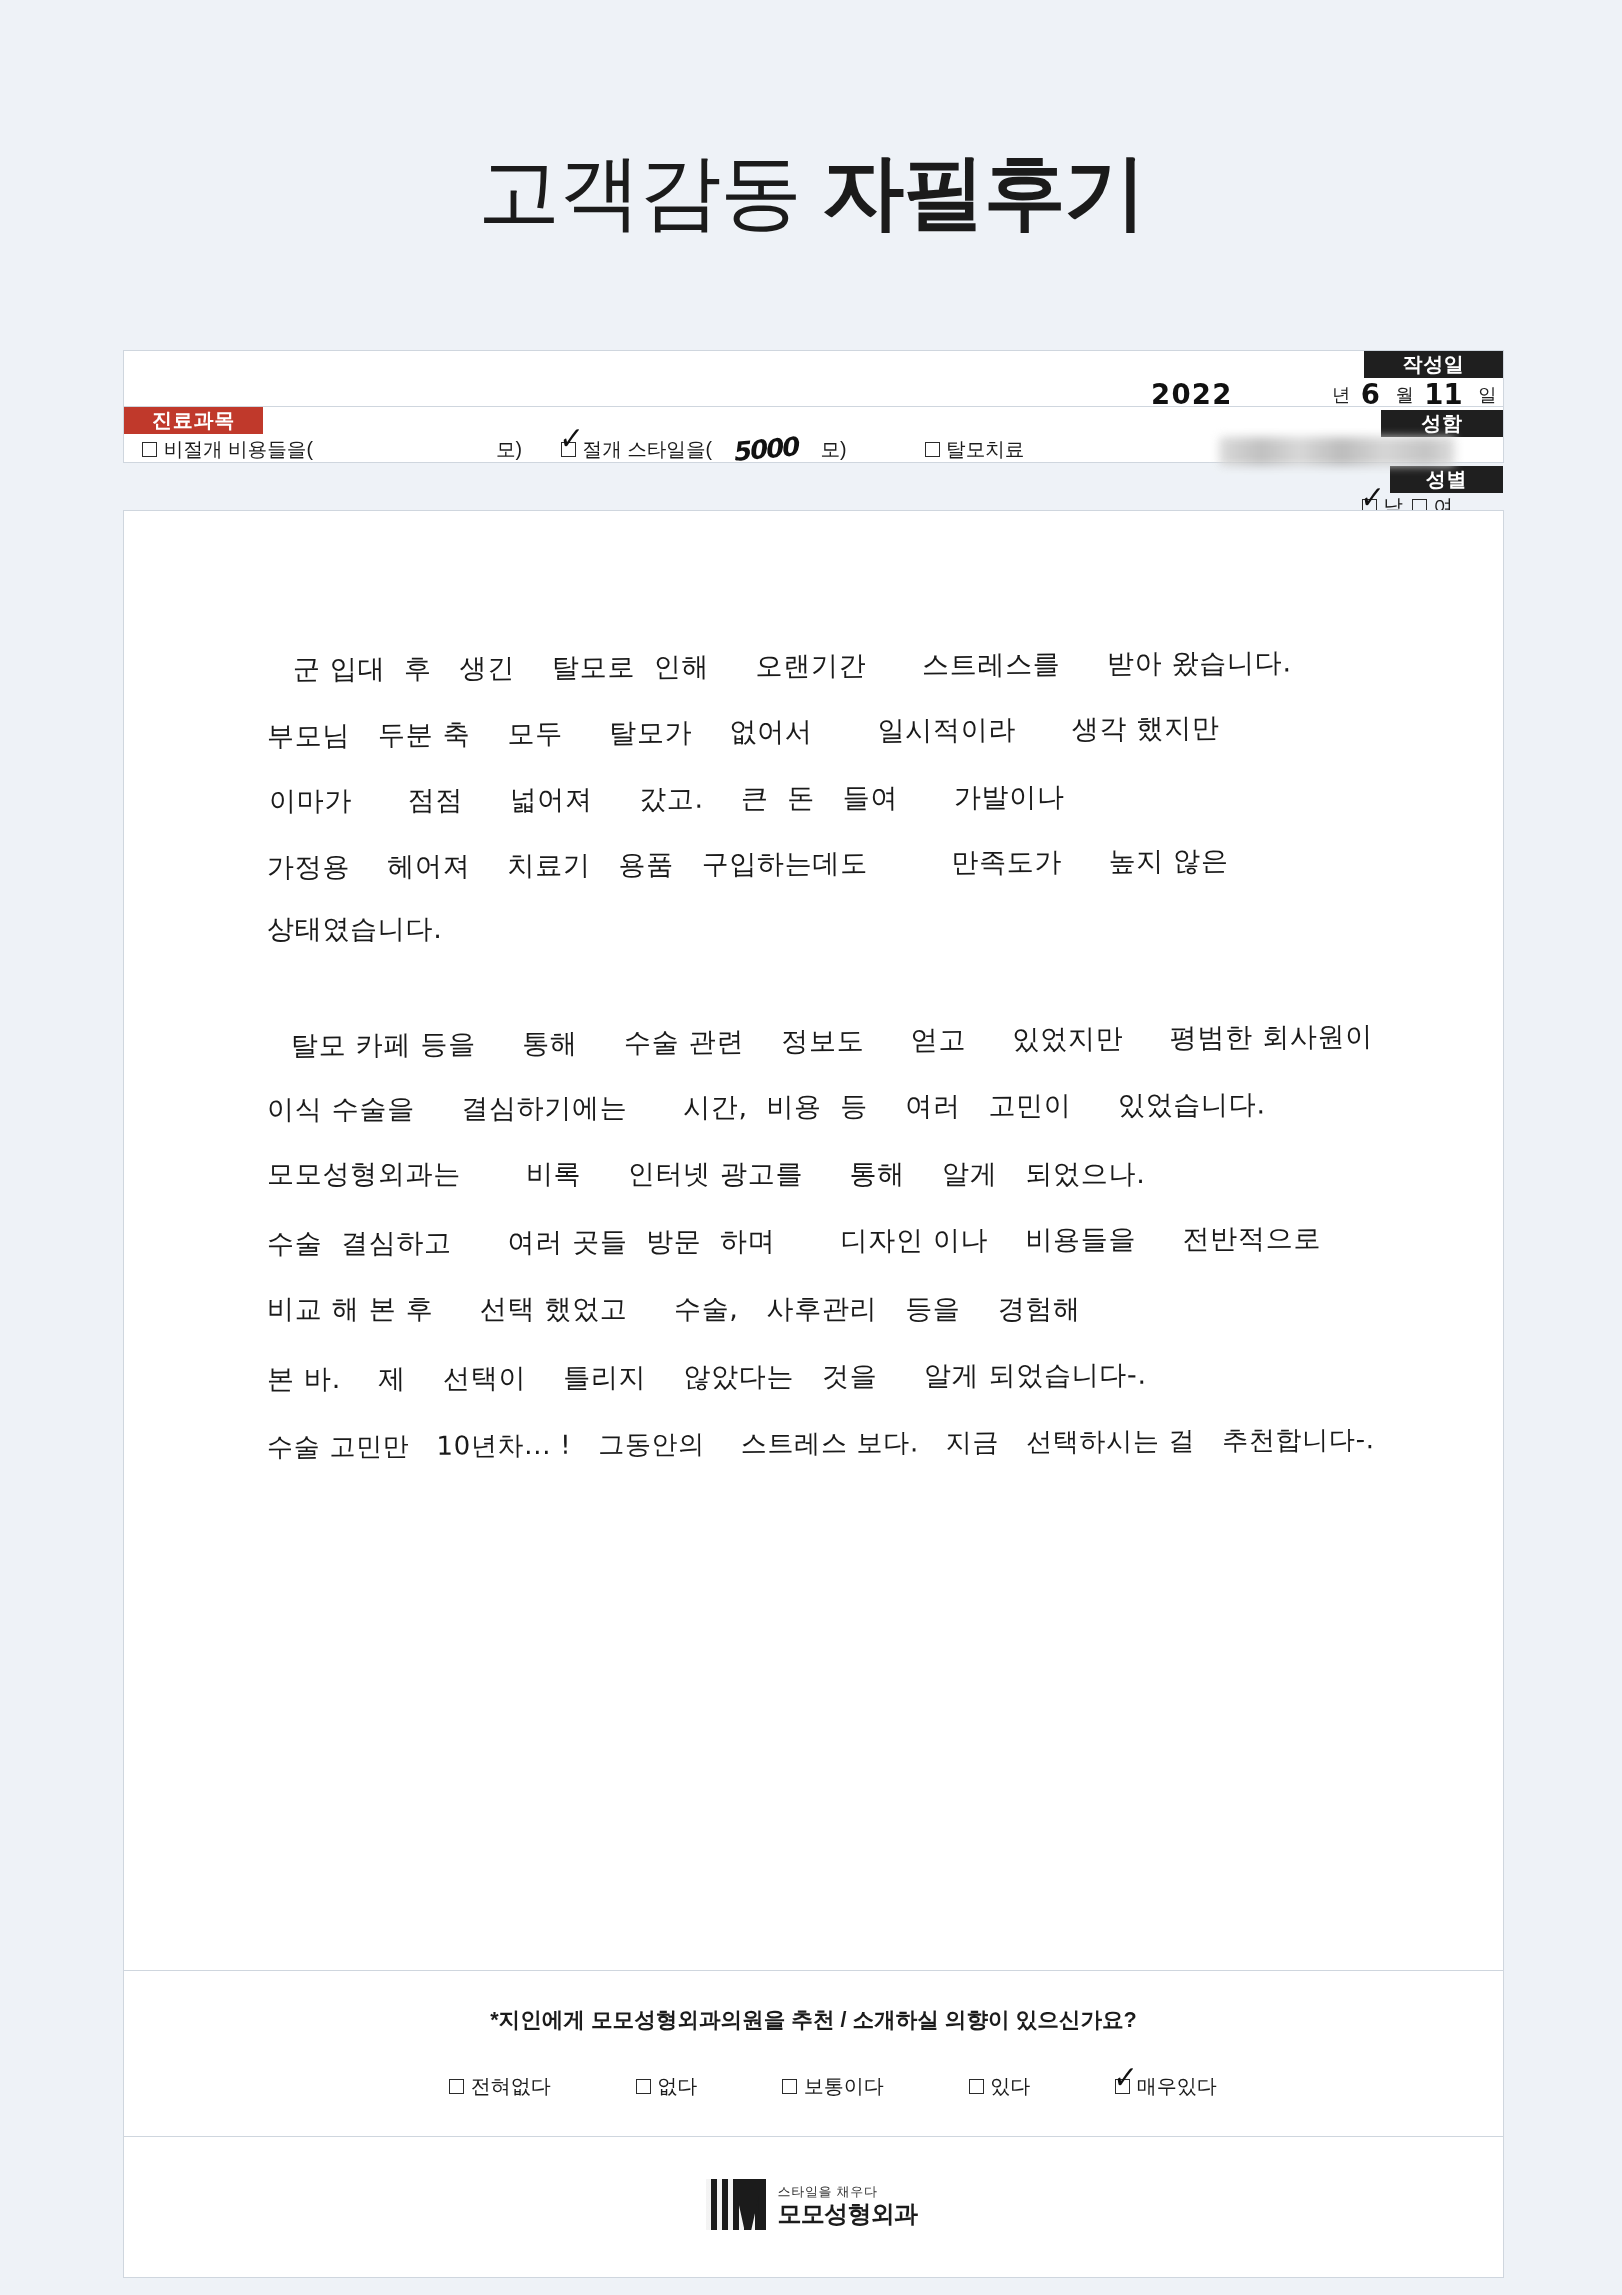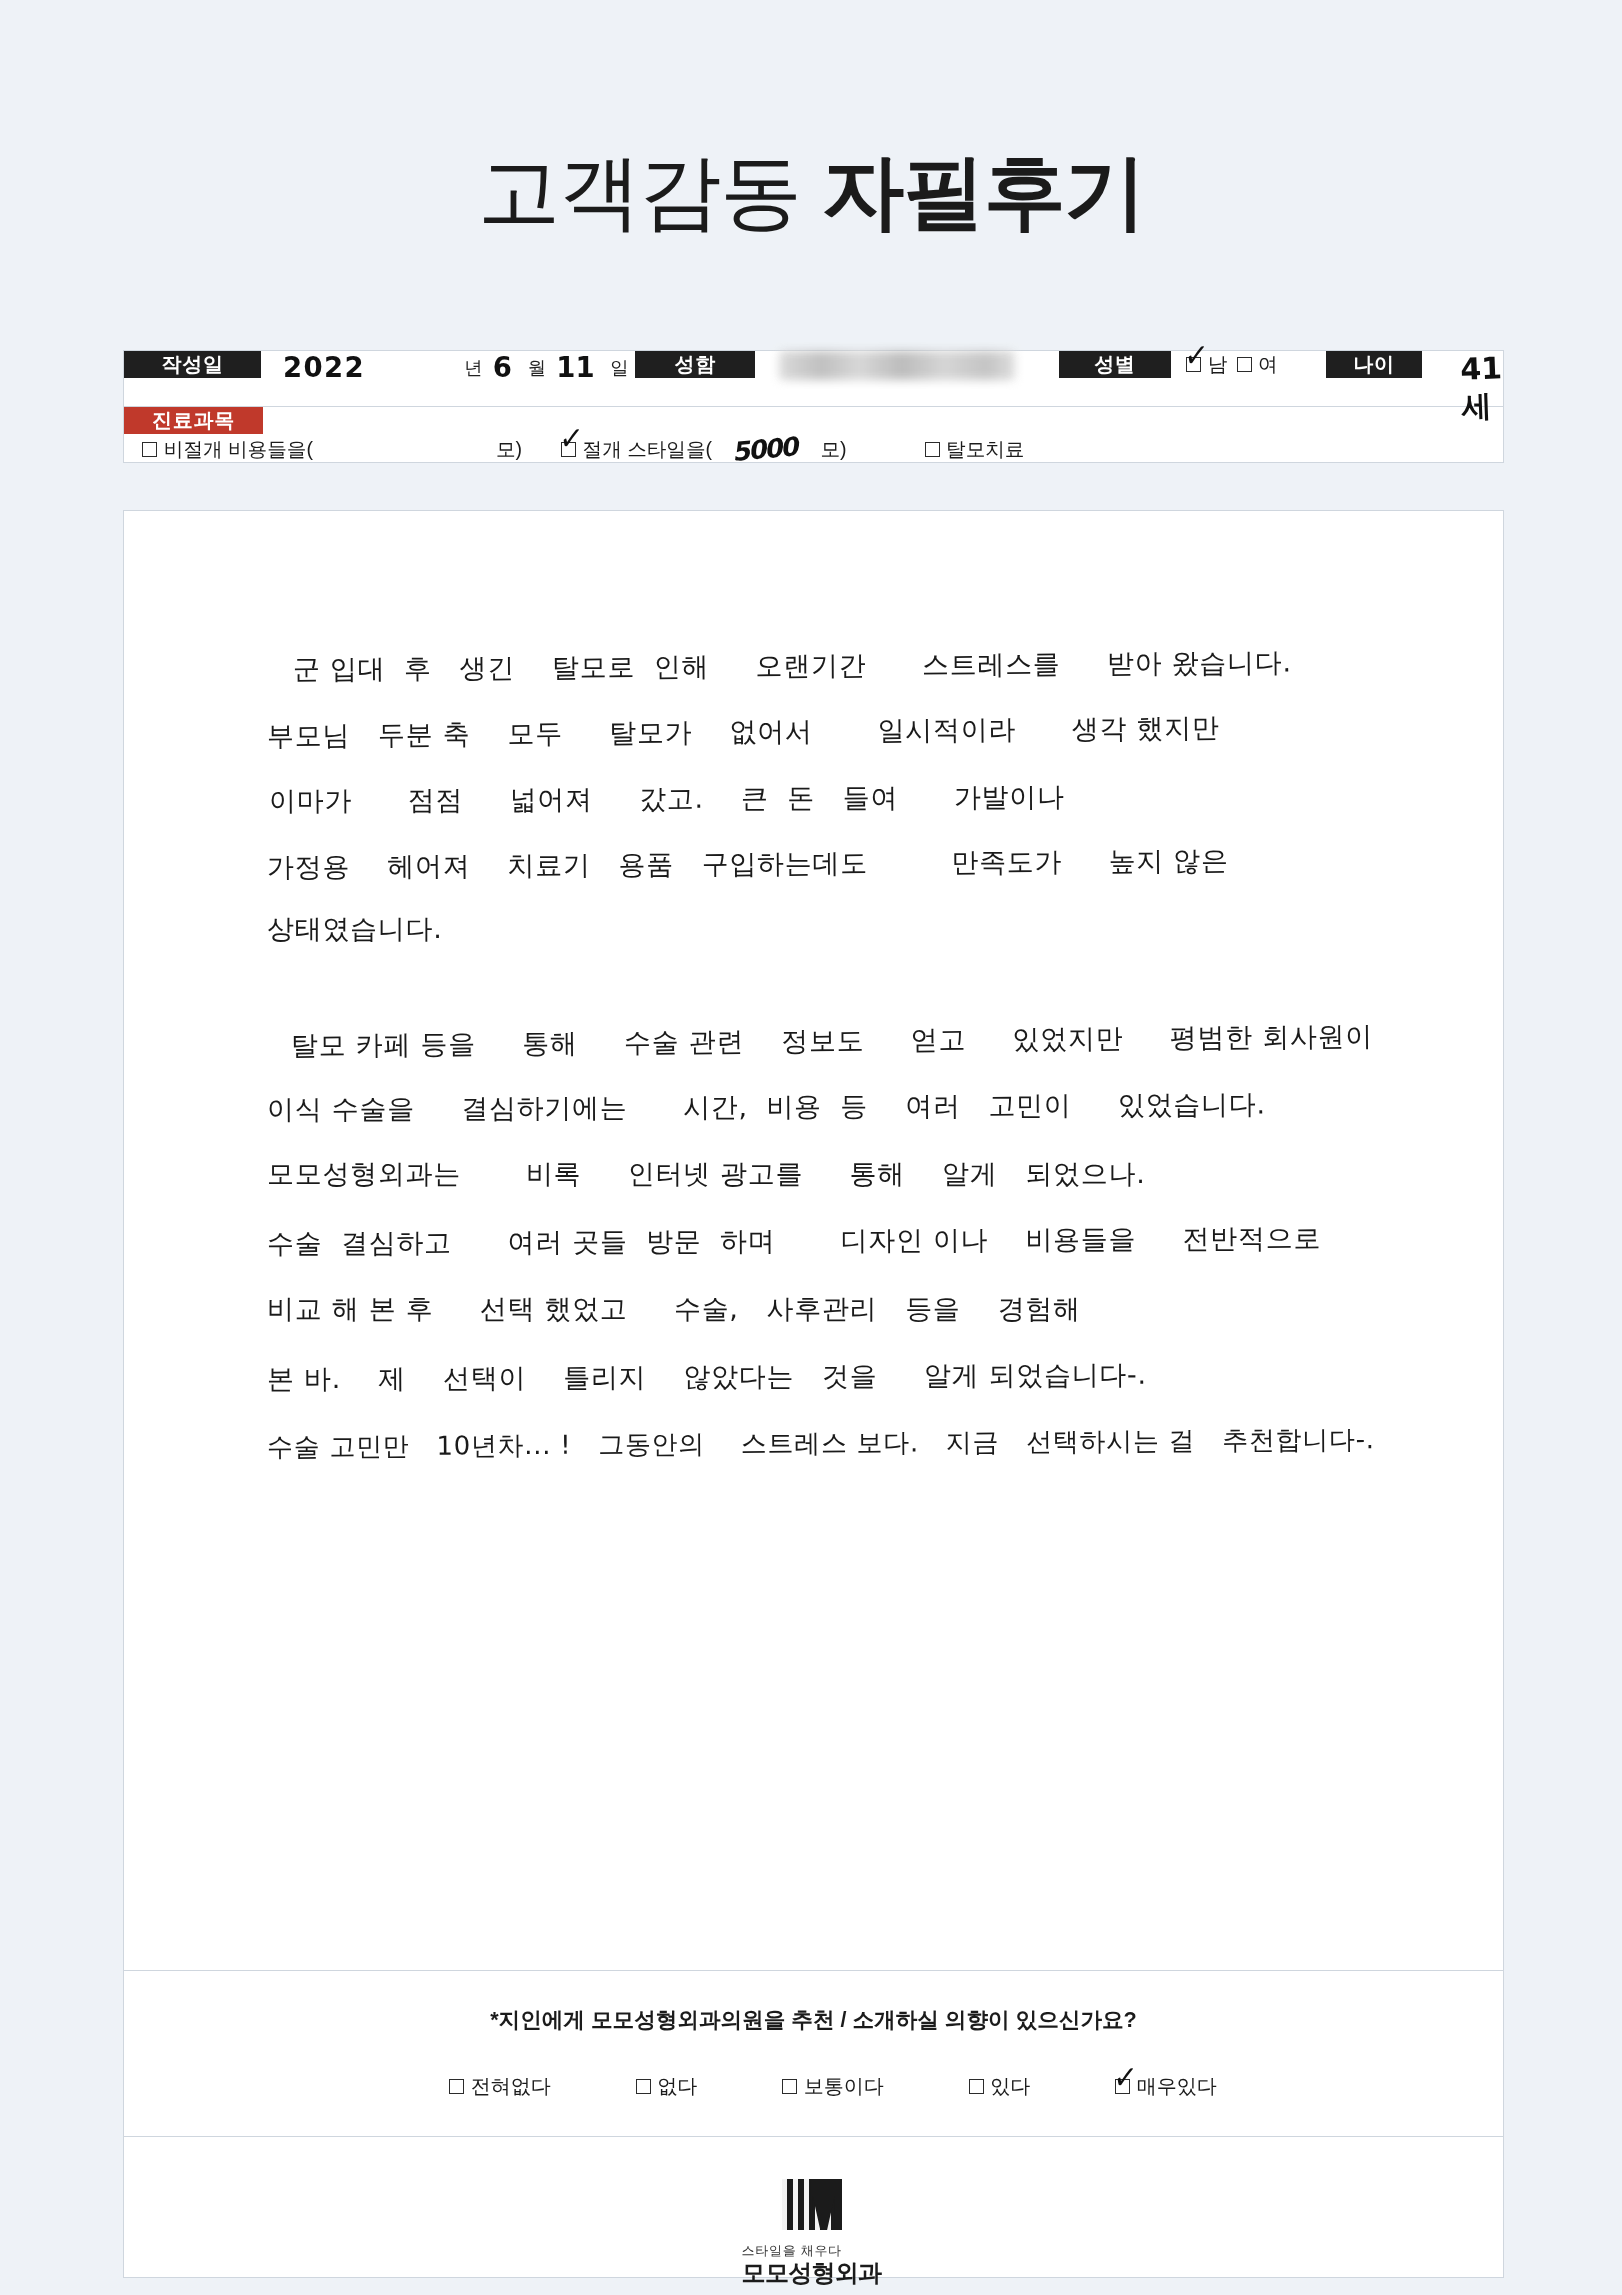--- a/index.html
+++ b/index.html
@@ -46,23 +46,24 @@
     position: absolute;
     left: 123px;
     top: 350px;
     width: 1381px;
     background: #ffffff;
     border: 1.3px solid #cfd6de;
     box-sizing: border-box;
   }
   .row1 {
     display: flex;
-    align-items: flex-start;
+    align-items: flex-end;
     height: 55px;
     border-bottom: 1.3px solid #cfd6de;
+    flex-direction: column;
   }
   .row2 {
     display: flex;
     align-items: stretch;
     height: 55px;
     flex-direction: column;
   }
   .lbl-dark {
     background: #1f1f1f;
     color: #ffffff;
@@ -230,21 +231,20 @@
   
   .logo-wrap {
     position: absolute;
     left: 0;
     top: 2179px;
     width: 1623px;
     display: flex;
     justify-content: center;
     align-items: center;
     gap: 11.8px;
-    flex-direction: column;
   }
   .logo-mark {
     width: 60px;
     height: 51px;
     position: relative;
     background: #1b1b1b;
     overflow: hidden;
   }
   .logo-mark::before {
     content: "";

